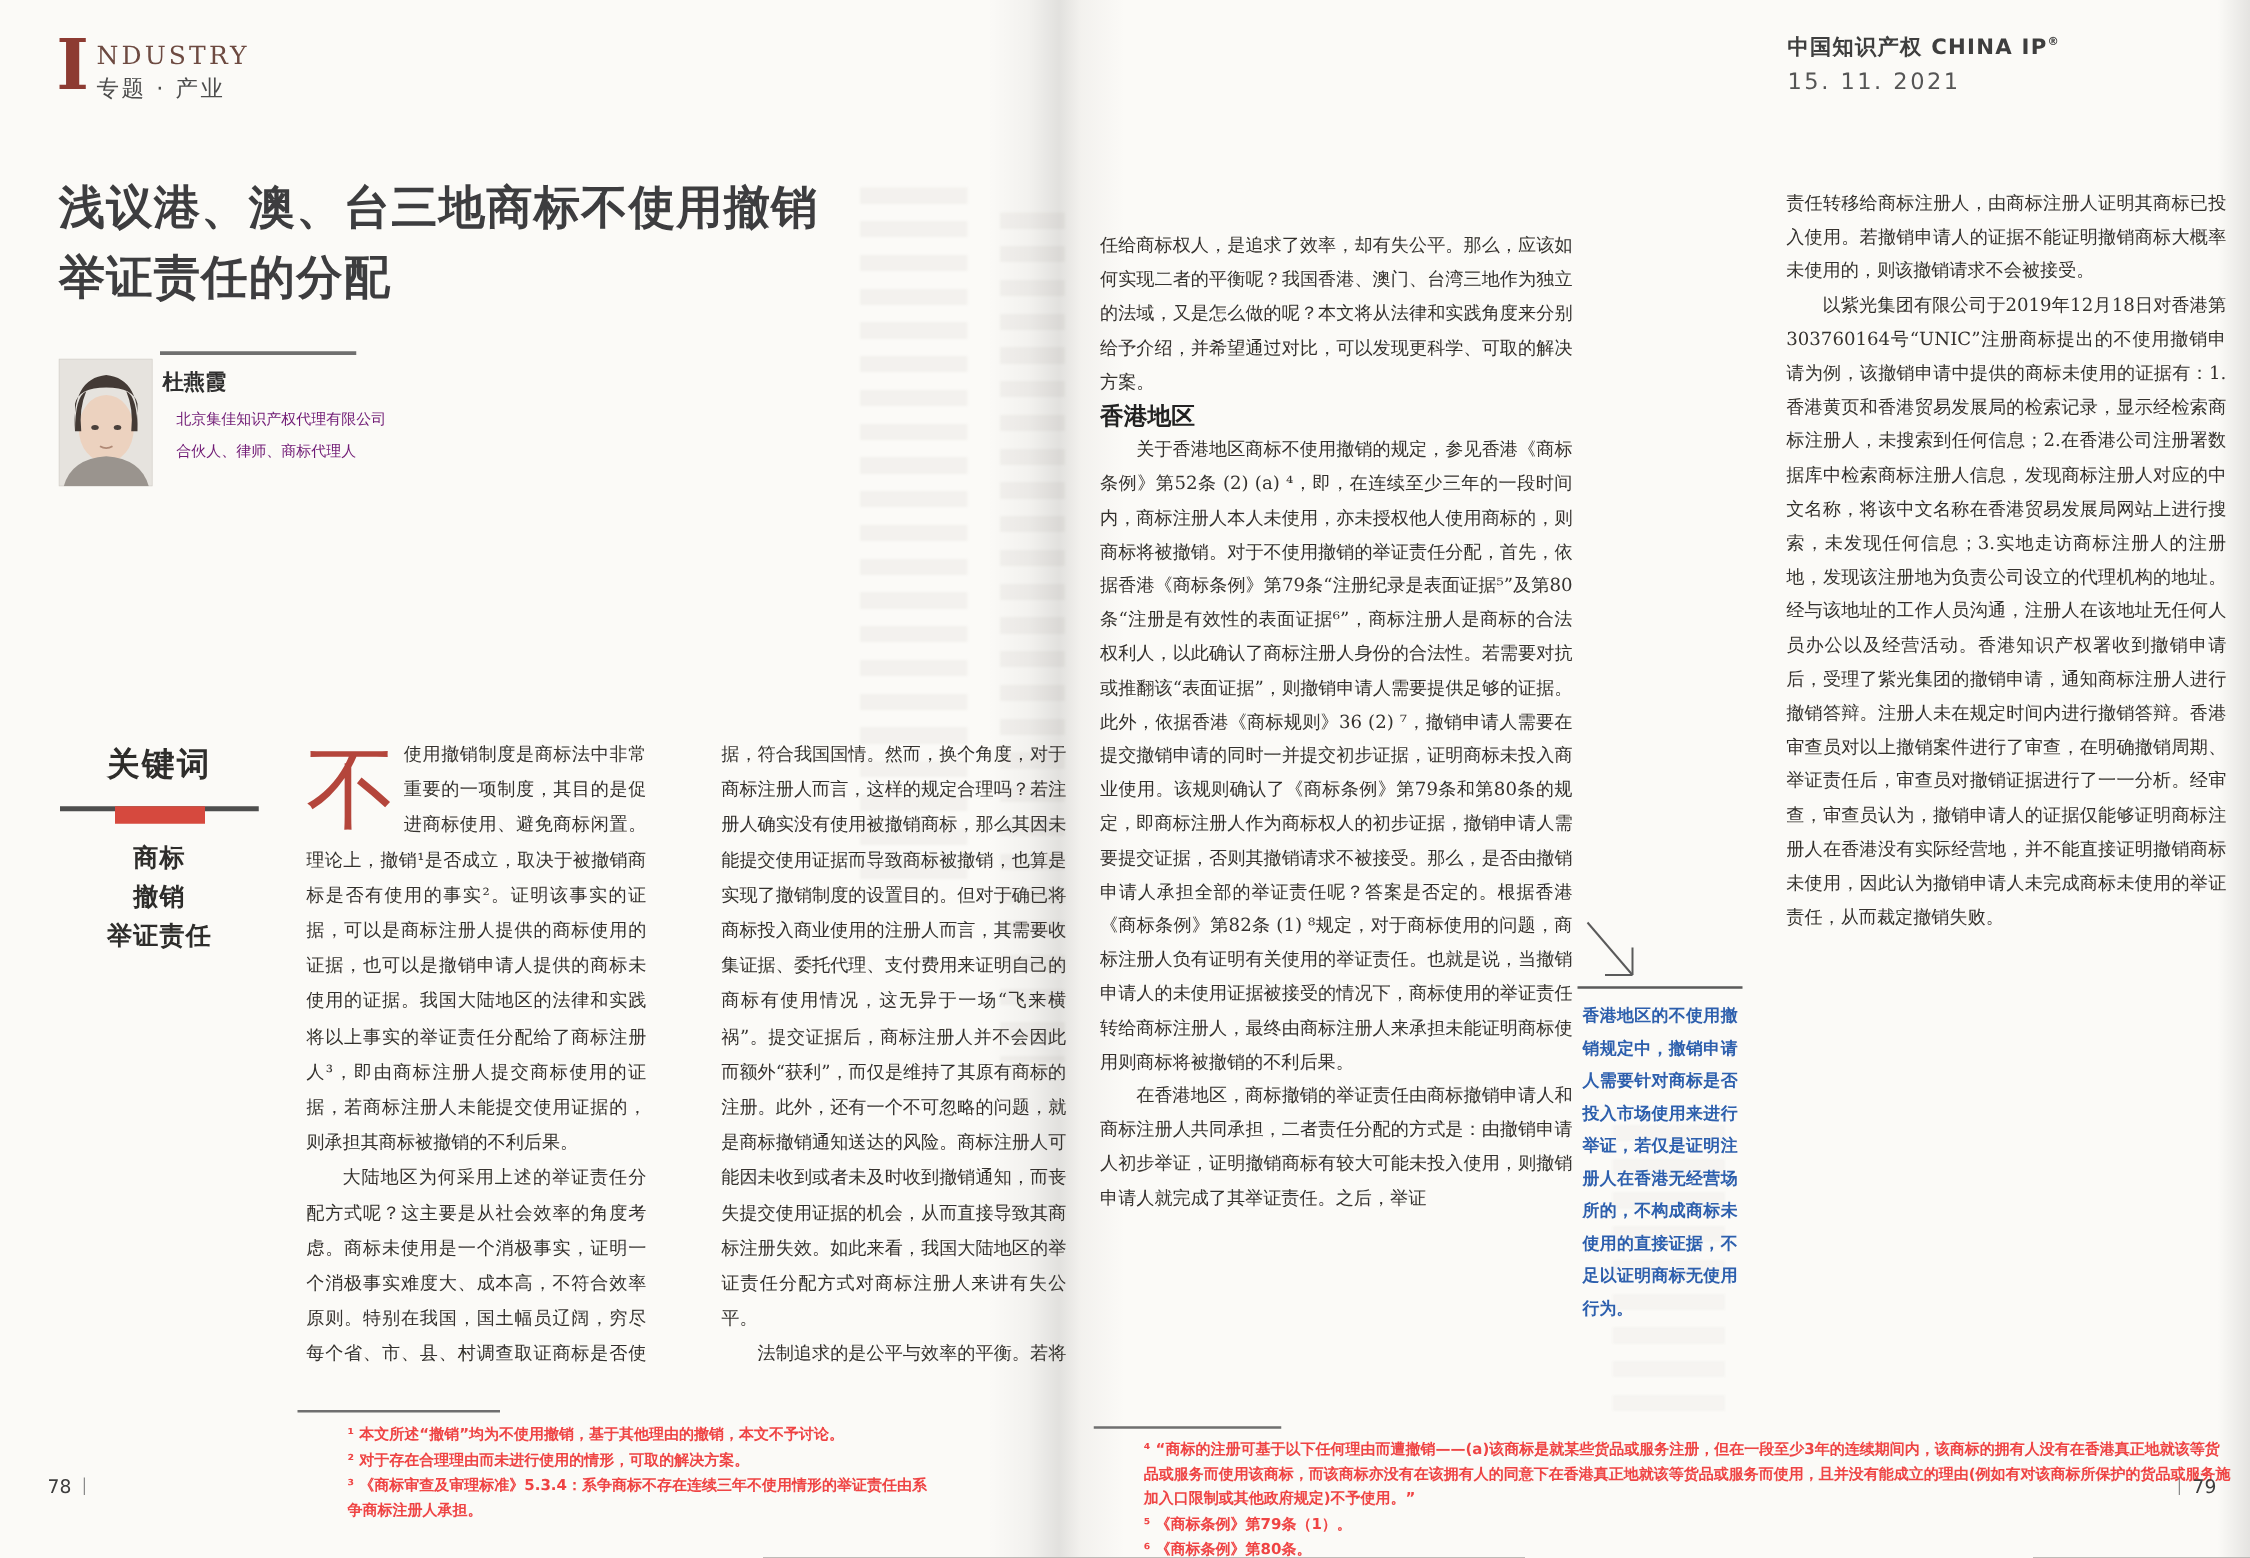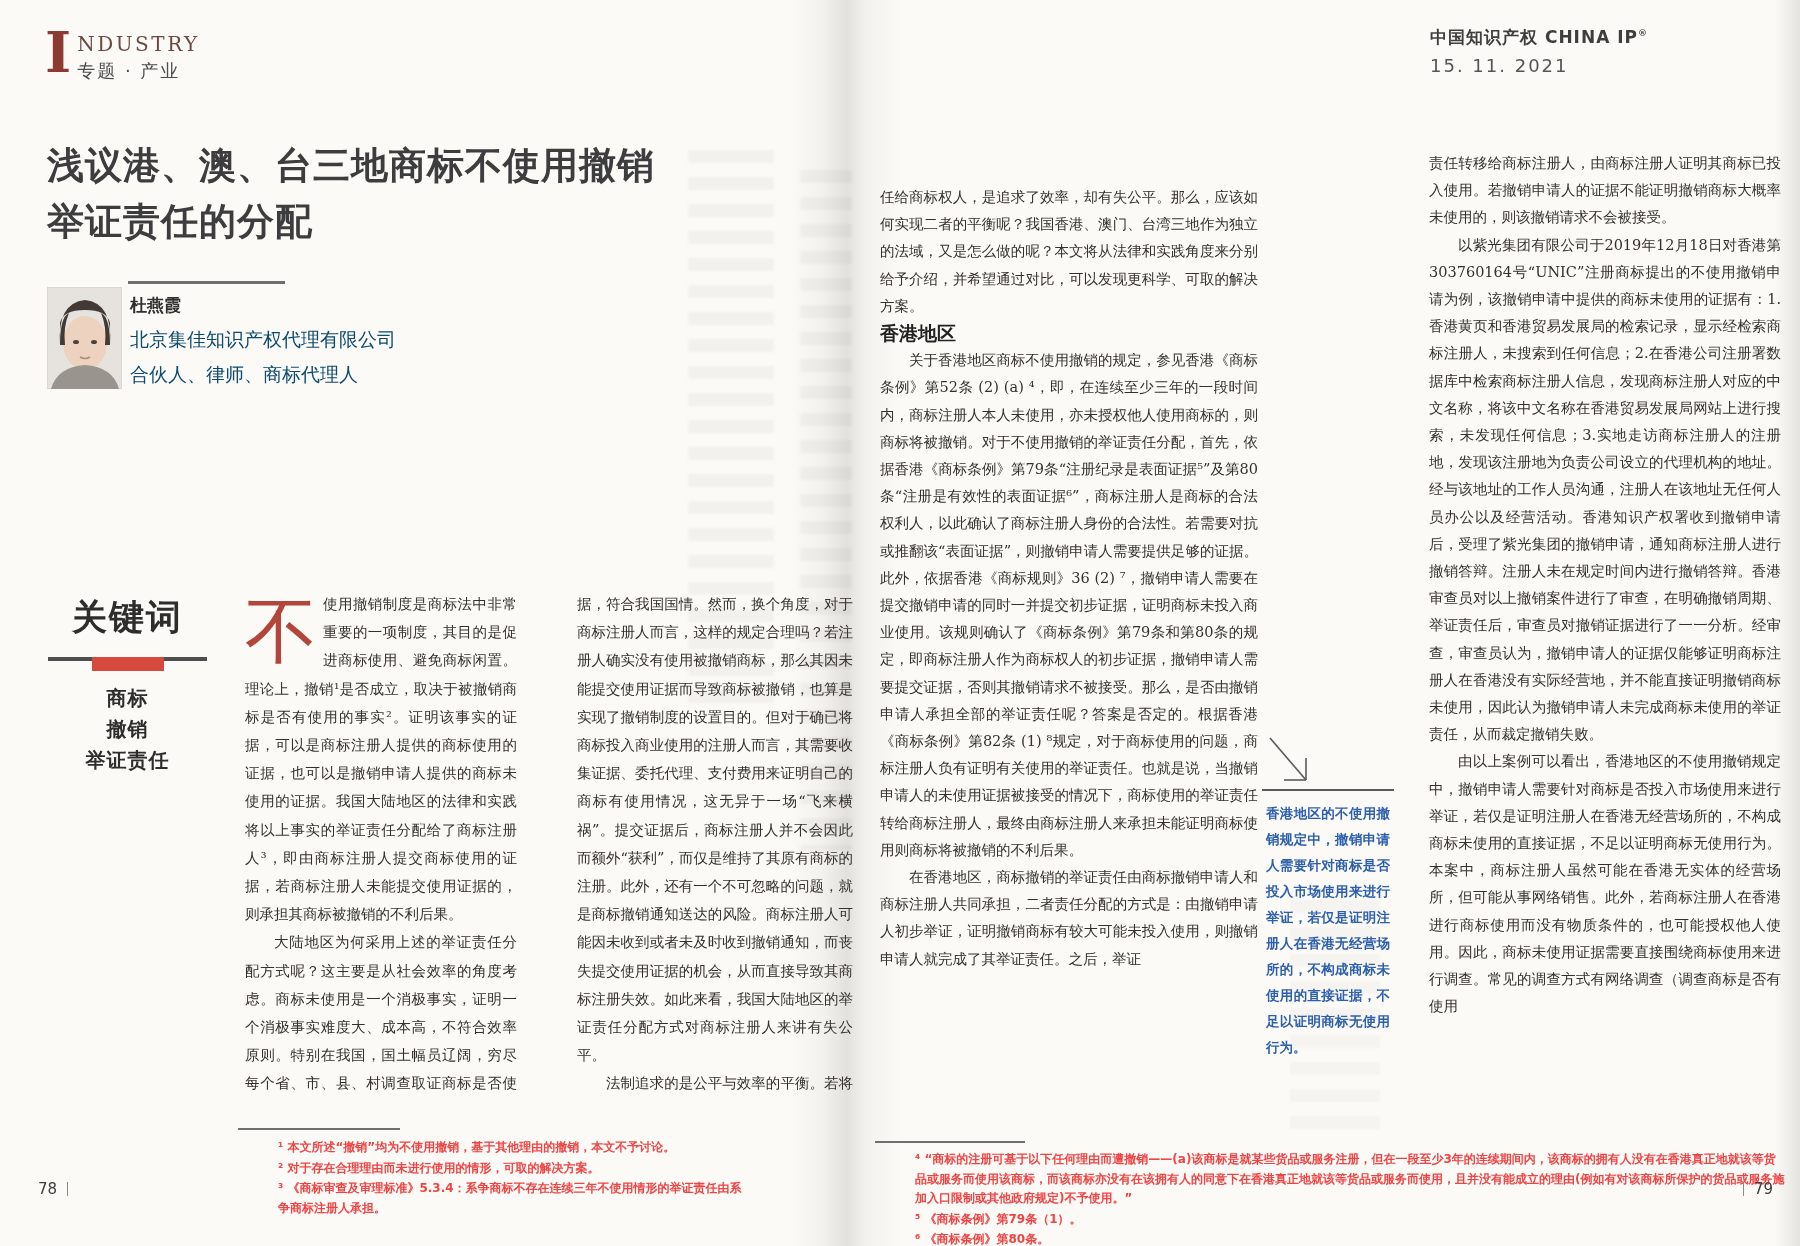--- a/index.html
+++ b/index.html
@@ -43,24 +43,24 @@
   .title {
     position:absolute; left:47px; top:138px; width:700px;
     font-family:"DejaVu Sans", sans-serif; font-weight:700;
     font-size:37px; line-height:56px; color:#3d3d3f; letter-spacing:1px;
   }
   
   .author-rule { position:absolute; left:128px; top:281px; width:157px; height:3px; background:#6f6f6f; }
   .author-photo { position:absolute; left:47px; top:287px; width:75px; height:102px; }
   .author { position:absolute; left:130px; top:294px; font-family:"DejaVu Sans", sans-serif; }
   .author .name { font-size:17px; font-weight:700; color:#2f2f2f; margin-bottom:10px; }
-  .author .org, .author .role { font-size:19px; color:#0c4a6e; margin-bottom:9px; }
+  .author .org, .author .role { font-size:12px; color:#701a75; margin-bottom:9px;margin-left:11px; }
   
   .keywords { position:absolute; left:40px; top:594px; width:175px; text-align:center; }
-  .keywords .kw-head { font-size:35px; font-weight:700; color:#2e2d2b; letter-spacing:2px; }
+  .keywords .kw-head { font-size:26px; font-weight:700; color:#2e2d2b; letter-spacing:2px; }
   .kw-divider { position:relative; height:18px; margin-top:12px; }
   .kw-divider .base { position:absolute; left:8px; right:8px; top:4px; height:4px; background:#4e4e4e; }
   .kw-divider .red  { position:absolute; left:50%; transform:translateX(-50%); top:4px; width:72px; height:14px; background:#d6493e; }
   .kw-items { list-style:none; margin:12px 0 0; padding:0; }
   .kw-items li { font-size:20px; font-weight:700; color:#2e2d2b; line-height:31px; letter-spacing:1px; }
   
   .col { position:absolute; text-align:justify; font-size:14.5px; line-height:28.2px; color:#34312d; }
   .col p { margin:0; }
   .col p.ind { text-indent:2em; }
   .col-1-78 { left:245px; top:590px;  width:272px; height:505px; overflow:hidden; }
@@ -200,21 +200,20 @@
     <line x1="2" y1="2" x2="38" y2="44" stroke="#5a5a5a" stroke-width="1.6"></line>
     <line x1="38" y1="44" x2="38" y2="22" stroke="#5a5a5a" stroke-width="1.6"></line>
     <line x1="38" y1="44" x2="16" y2="44" stroke="#5a5a5a" stroke-width="1.6"></line>
   </svg>
   <div class="callout-rule"></div>
   <div class="callout">香港地区的不使用撤销规定中，撤销申请人需要针对商标是否投入市场使用来进行举证，若仅是证明注册人在香港无经营场所的，不构成商标未使用的直接证据，不足以证明商标无使用行为。</div>
 
   <div class="col col-2-79">
     <p>责任转移给商标注册人，由商标注册人证明其商标已投入使用。若撤销申请人的证据不能证明撤销商标大概率未使用的，则该撤销请求不会被接受。</p>
     <p class="ind">以紫光集团有限公司于2019年12月18日对香港第303760164号“UNIC”注册商标提出的不使用撤销申请为例，该撤销申请中提供的商标未使用的证据有：1.香港黄页和香港贸易发展局的检索记录，显示经检索商标注册人，未搜索到任何信息；2.在香港公司注册署数据库中检索商标注册人信息，发现商标注册人对应的中文名称，将该中文名称在香港贸易发展局网站上进行搜索，未发现任何信息；3.实地走访商标注册人的注册地，发现该注册地为负责公司设立的代理机构的地址。经与该地址的工作人员沟通，注册人在该地址无任何人员办公以及经营活动。香港知识产权署收到撤销申请后，受理了紫光集团的撤销申请，通知商标注册人进行撤销答辩。注册人未在规定时间内进行撤销答辩。香港审查员对以上撤销案件进行了审查，在明确撤销周期、举证责任后，审查员对撤销证据进行了一一分析。经审查，审查员认为，撤销申请人的证据仅能够证明商标注册人在香港没有实际经营地，并不能直接证明撤销商标未使用，因此认为撤销申请人未完成商标未使用的举证责任，从而裁定撤销失败。</p>
-    <p class="ind">由以上案例可以看出，香港地区的不使用撤销规定中，撤销申请人需要针对商标是否投入市场使用来进行举证，若仅是证明注册人在香港无经营场所的，不构成商标未使用的直接证据，不足以证明商标无使用行为。本案中，商标注册人虽然可能在香港无实体的经营场所，但可能从事网络销售。此外，若商标注册人在香港进行商标使用而没有物质条件的，也可能授权他人使用。因此，商标未使用证据需要直接围绕商标使用来进行调查。常见的调查方式有网络调查（调查商标是否有使用</p>
   </div>
 
   <div class="fn-divider fn-div-79"></div>
   <div class="footnotes fn-79">
     <div>⁴ “商标的注册可基于以下任何理由而遭撤销——(a)该商标是就某些货品或服务注册，但在一段至少3年的连续期间内，该商标的拥有人没有在香港真正地就该等货品或服务而使用该商标，而该商标亦没有在该拥有人的同意下在香港真正地就该等货品或服务而使用，且并没有能成立的理由(例如有对该商标所保护的货品或服务施加入口限制或其他政府规定)不予使用。”</div>
     <div>⁵ 《商标条例》第79条（1）。</div>
     <div>⁶ 《商标条例》第80条。</div>
 
   </div>
 

